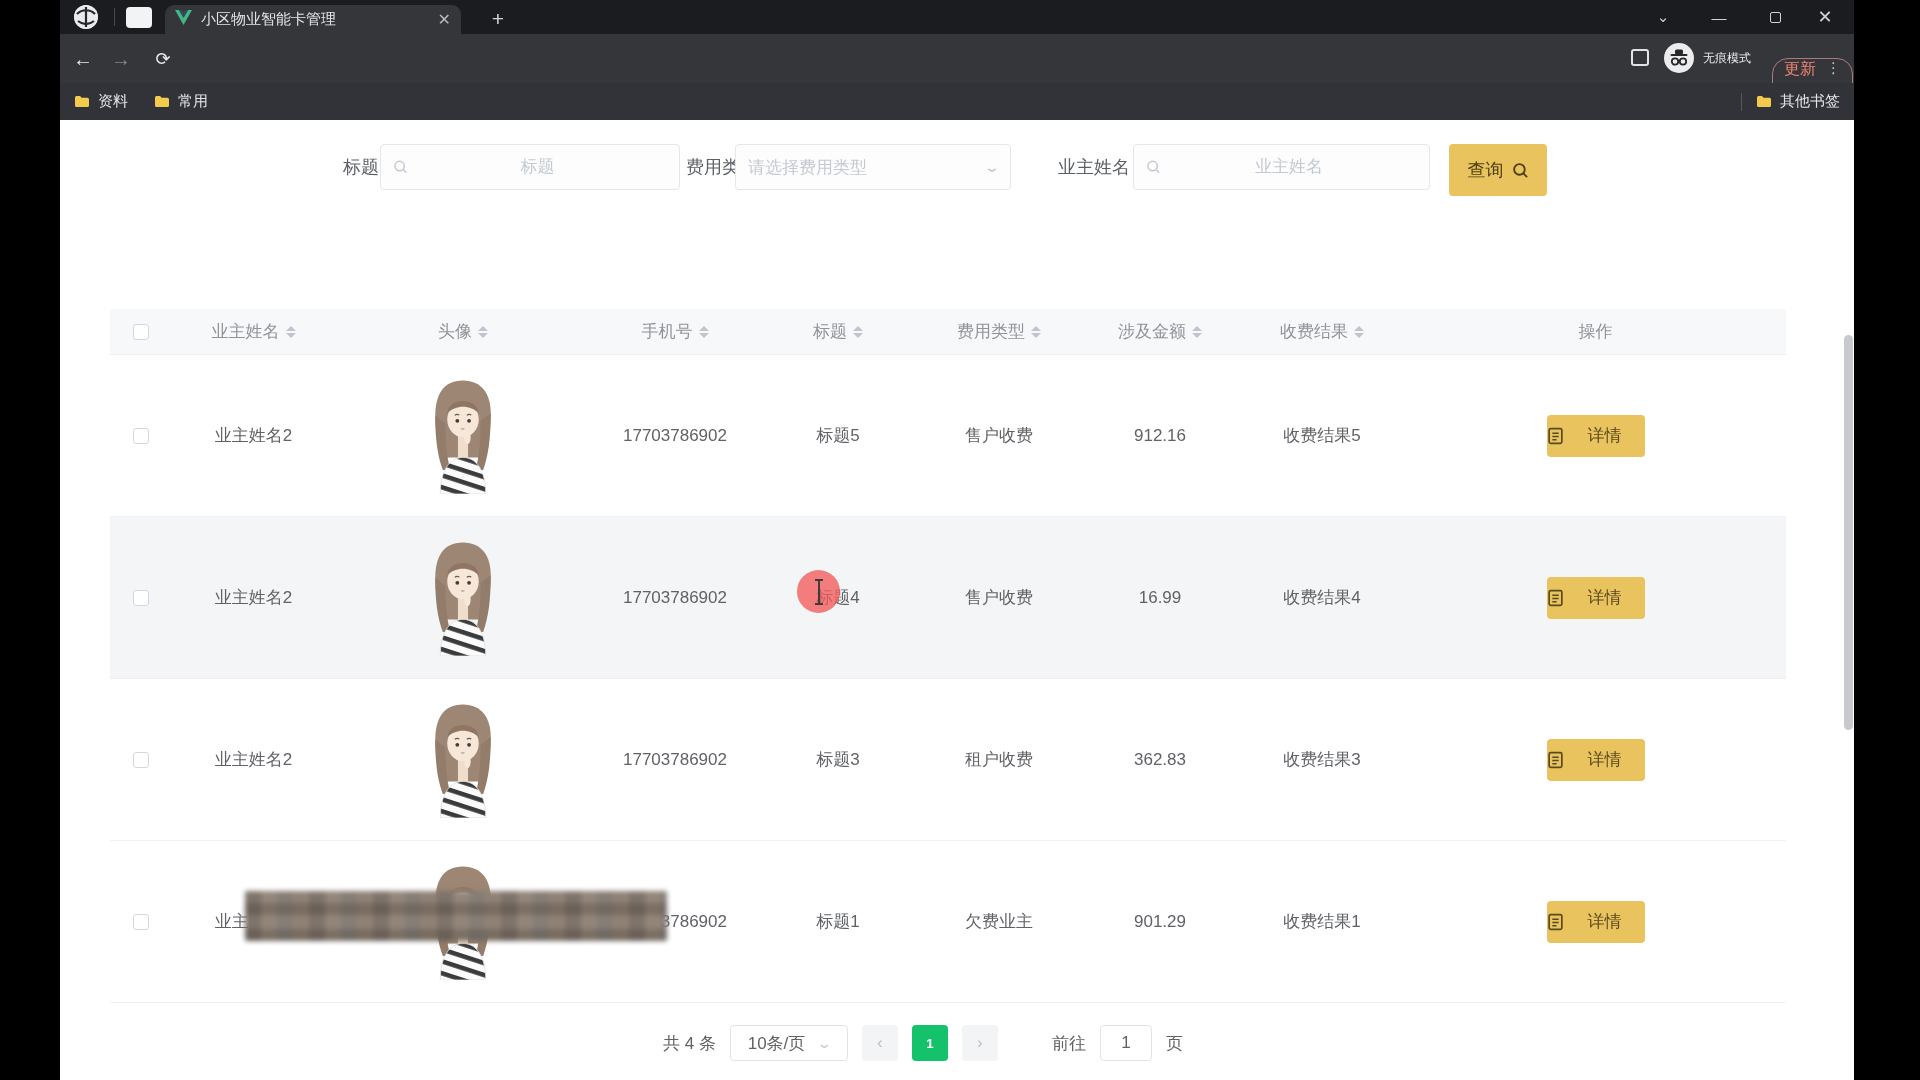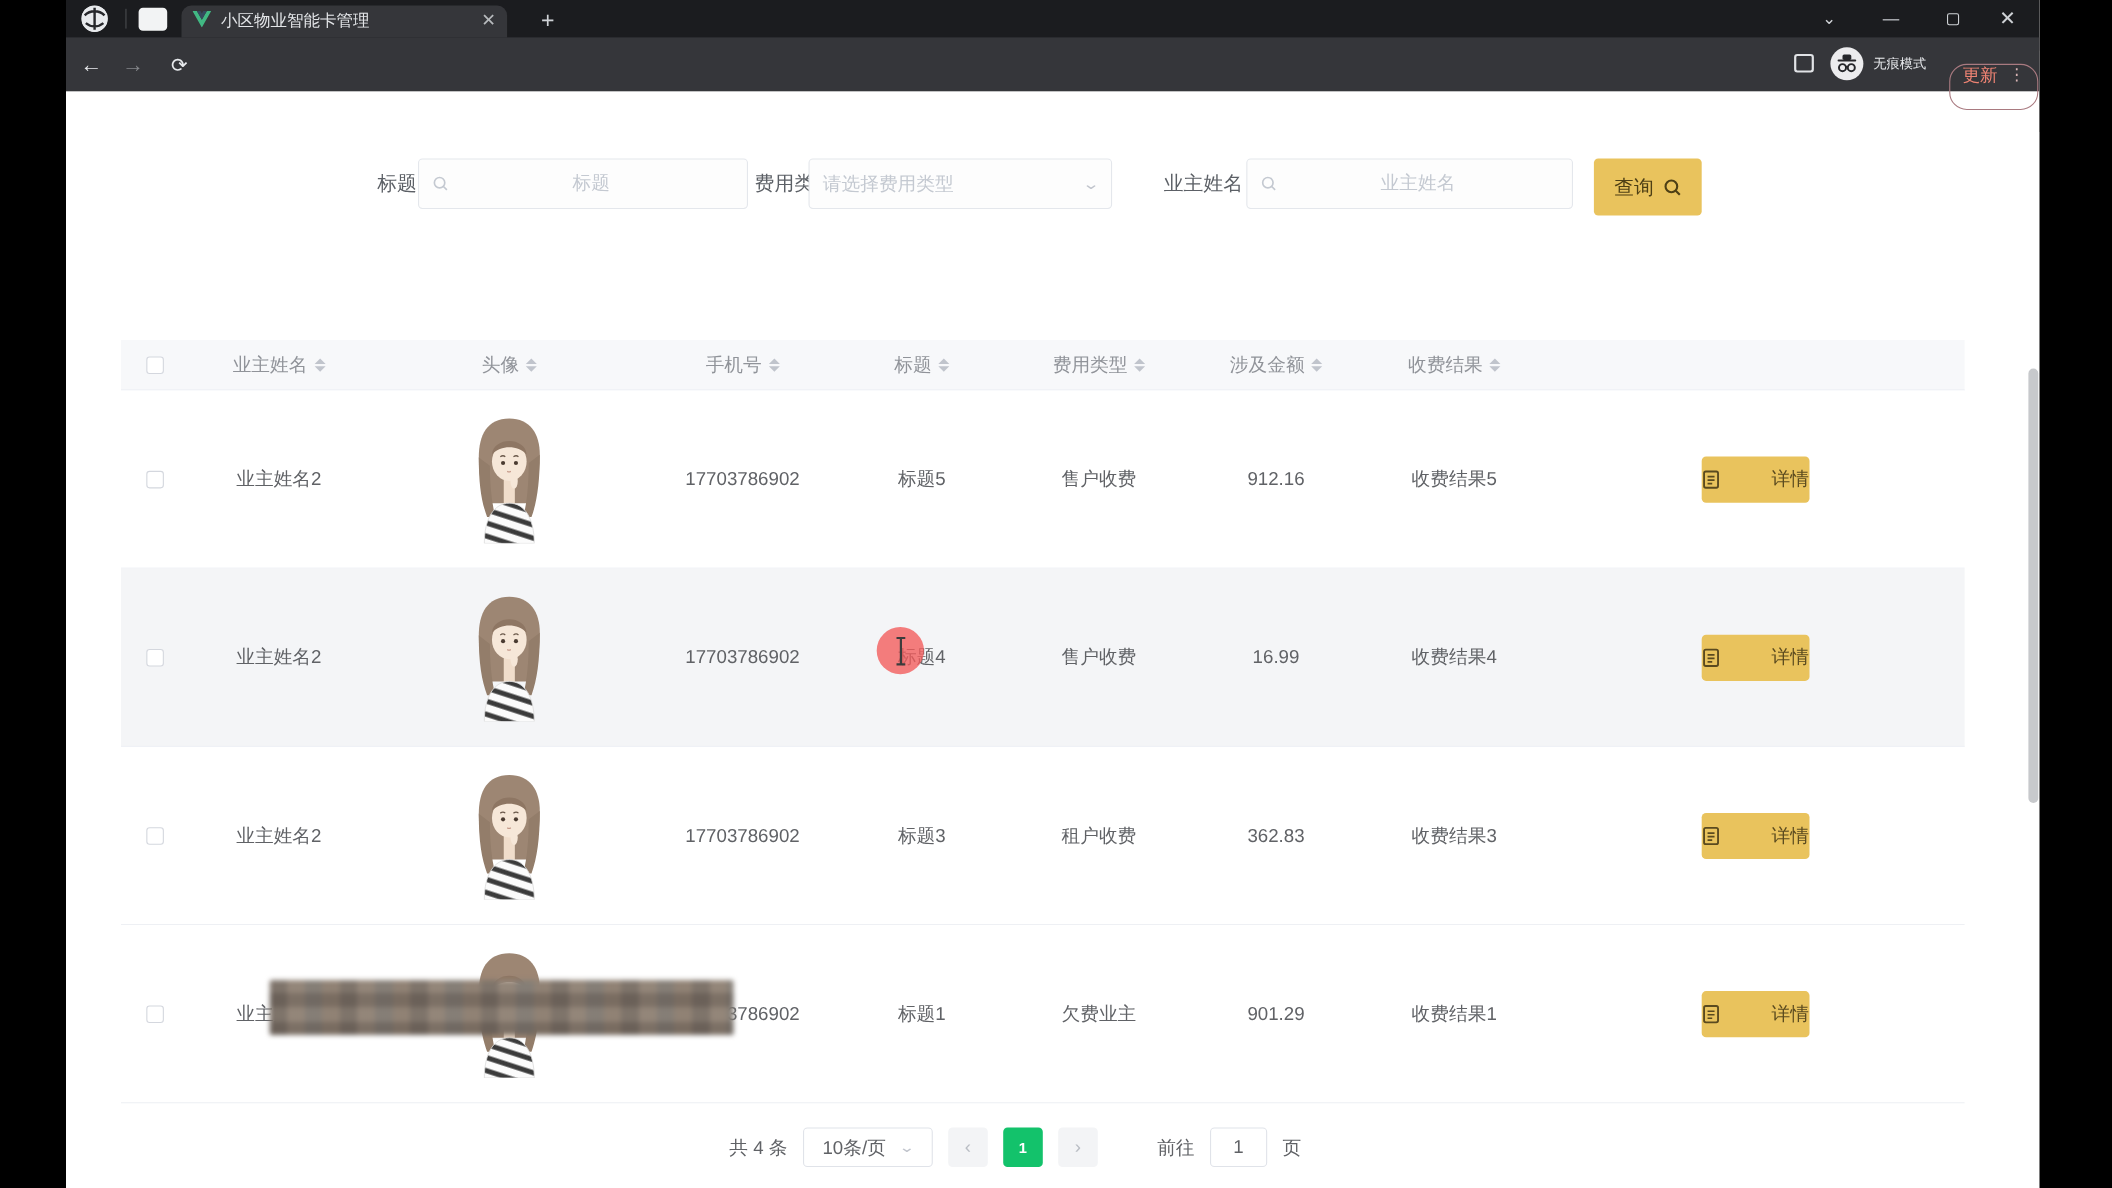--- a/index.html
+++ b/index.html
@@ -62,21 +62,21 @@
   .tr.hover{background:#f4f5f7}
   .td{display:flex;align-items:center;justify-content:center;color:#606266}
   .c0{width:62px}.c1{width:163px}.c2{width:256px}.c3{width:168px}.c4{width:158px}
   .c5{width:164px}.c6{width:158px}.c7{width:166px}.c8{width:381px}
   .cb{width:16px;height:16px;border:1px solid #d4d7de;border-radius:3px;background:#fff;display:inline-block}
   .sort{display:inline-flex;flex-direction:column;margin-left:6px}
   .sort i{display:block;width:0;height:0;border:5px solid transparent}
   .sort .su{border-bottom-color:#c0c4cc;margin-bottom:2px}
   .sort .sd{border-top-color:#c0c4cc}
   .avatar{display:block}
-  .detail-btn{width:98px;height:42px;background:#e9c35d;border:none;border-radius:4px;color:#5a4a1f;font-size:17px;display:flex;align-items:center;justify-content:space-between;gap:24px;cursor:pointer}
+  .detail-btn{width:98px;height:42px;background:#e9c35d;border:none;border-radius:4px;color:#5a4a1f;font-size:17px;display:flex;align-items:center;justify-content:flex-start;gap:24px;cursor:pointer}
   .censor{display:none;position:absolute;left:135px;top:50px;width:422px;height:50px;border-radius:2px;
     background:
       repeating-linear-gradient(90deg,#8f857c 0 16px,#a79a8e 16px 32px,#97918a 32px 48px,#a39588 48px 64px),
       repeating-linear-gradient(0deg,rgba(110,100,92,.45) 0 12px,rgba(170,160,150,.35) 12px 26px);
     background-blend-mode:multiply;filter:blur(2.5px)}
 
   
   .pager{position:absolute;left:0;right:68px;top:1022px;height:42px;display:flex;align-items:center;justify-content:center;gap:14px;font-size:17px;color:#606266}
   .pg-select{width:118px;height:36px;background:#fff;border:1px solid #e0e3e9;border-radius:4px;display:flex;align-items:center;justify-content:center;gap:14px}
   .pg-select .chev{color:#c0c4cc;font-size:13px;transform:scaleX(1.4)}
@@ -148,20 +148,43 @@
             </svg>
         </span>
         <span class="incog-label">无痕模式</span>
       </div>
       <div class="update-pill">
         <span class="update-txt">更新</span>
         <span class="update-dots">⋮</span>
       </div>
     </div>
 
+    <div class="bookmarks">
+      <span class="bm">
+        <svg width="16" height="13" viewBox="0 0 16 13">
+            <path d="M1 2.5 Q1 1 2.5 1 H6 l1.6 1.8 H13.5 Q15 2.8 15 4.3 V10.5 Q15 12 13.5 12 H2.5 Q1 12 1 10.5 Z" fill="#f3c94e"></path>
+          </svg>
+        <span>资料</span>
+      </span>
+      <span class="bm">
+        <svg width="16" height="13" viewBox="0 0 16 13">
+            <path d="M1 2.5 Q1 1 2.5 1 H6 l1.6 1.8 H13.5 Q15 2.8 15 4.3 V10.5 Q15 12 13.5 12 H2.5 Q1 12 1 10.5 Z" fill="#f3c94e"></path>
+          </svg>
+        <span>常用</span>
+      </span>
+      <span class="bm-right">
+        <span class="bm-sep"></span>
+        <span class="bm">
+          <svg width="16" height="13" viewBox="0 0 16 13">
+              <path d="M1 2.5 Q1 1 2.5 1 H6 l1.6 1.8 H13.5 Q15 2.8 15 4.3 V10.5 Q15 12 13.5 12 H2.5 Q1 12 1 10.5 Z" fill="#f3c94e"></path>
+            </svg>
+          <span>其他书签</span>
+        </span>
+      </span>
+    </div>
 
     <div class="page"></div>
 
     <div class="flabel" style="left:283px;top:144px">标题</div>
     <div class="finput" style="left:320px;width:300px">
       <svg width="16" height="16" viewBox="0 0 16 16">
           <circle cx="7" cy="7" r="5" fill="none" stroke="#c4c9d1" stroke-width="1.6"></circle>
           <path d="M10.7 10.7 L14 14" stroke="#c4c9d1" stroke-width="1.6"></path>
         </svg>
       <input type="text" placeholder="标题" style="">
@@ -233,20 +256,23 @@
               <i class="su"></i>
               <i class="sd"></i>
             </span>
           </div>
           <div class="th c7">
             <span>收费结果</span>
             <span class="sort">
               <i class="su"></i>
               <i class="sd"></i>
             </span>
+          </div>
+          <div class="th c8">
+            <span>操作</span>
           </div>
         </div>
       <div id="tbody">
           <div class="tr">
     <div class="td c0">
               <span class="cb"></span>
             </div>
     <div class="td c1">
               <span>业主姓名2</span>
             </div>

